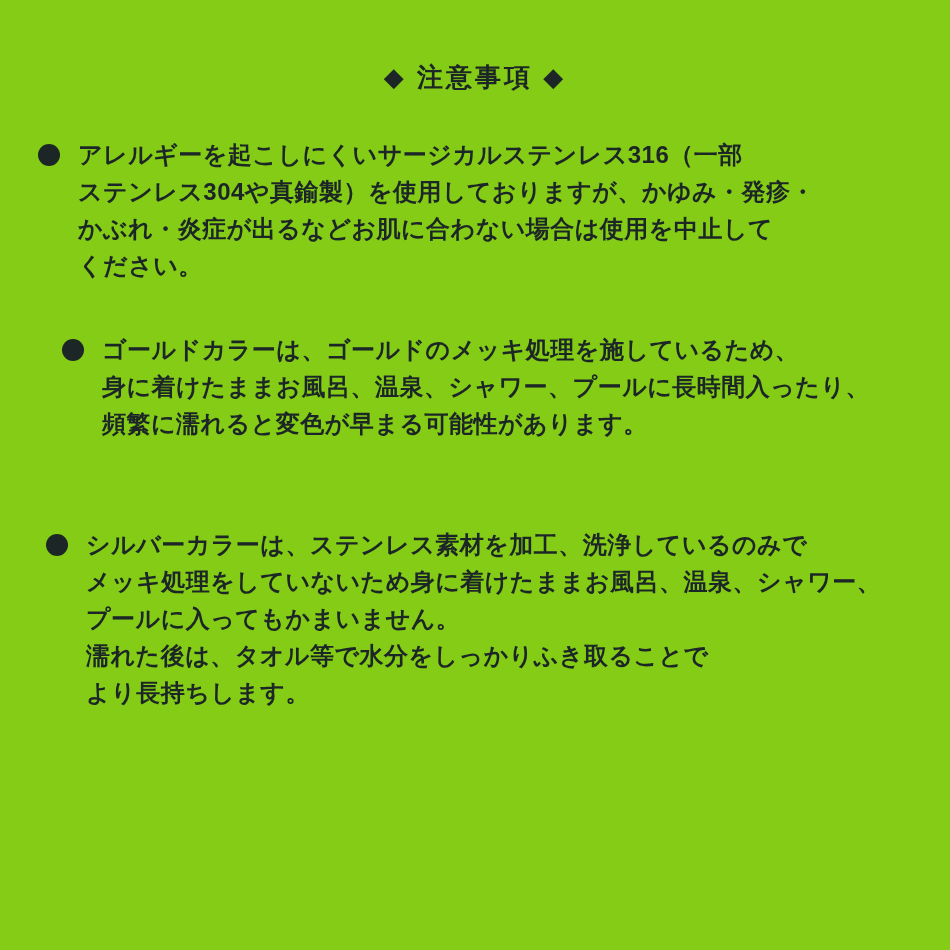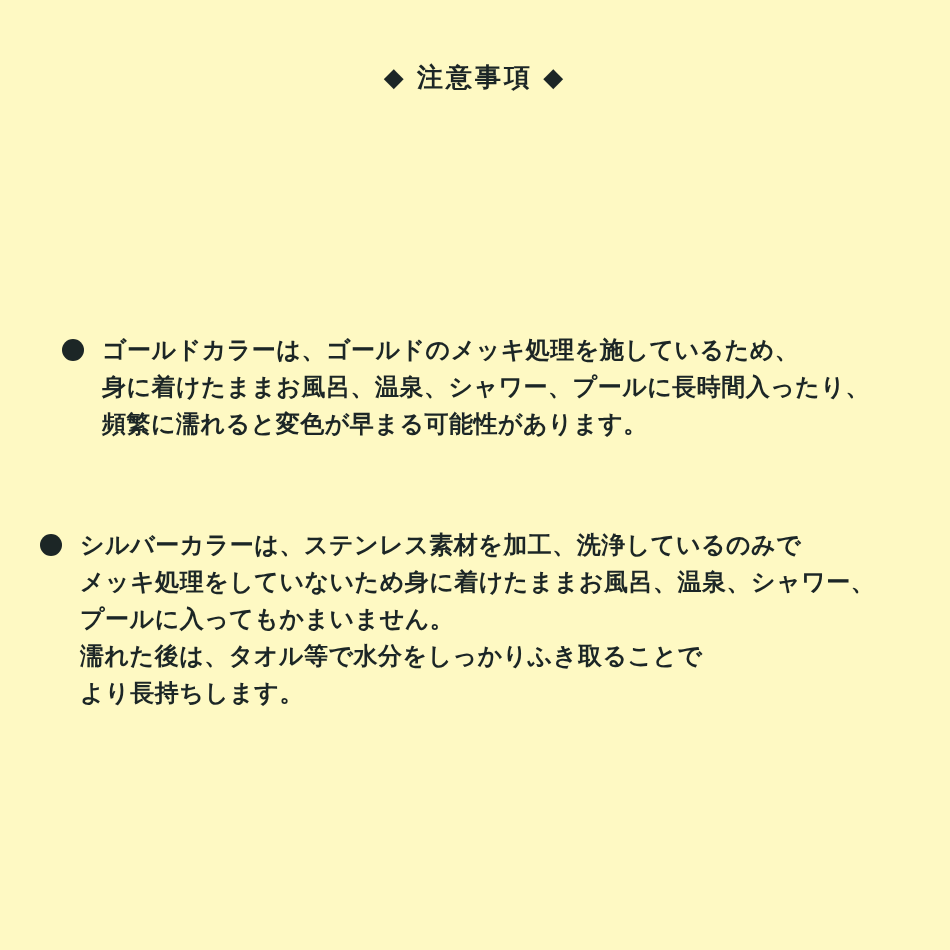--- a/index.html
+++ b/index.html
@@ -8,21 +8,21 @@
       background: #ffffff;
       width: 950px;
       height: 950px;
       overflow: hidden;
       font-family: "Liberation Sans", "DejaVu Sans", sans-serif;
     }
     .page {
       position: relative;
       width: 950px;
       height: 950px;
-      background: #fef9c3;
+      background: #84cc16;
       color: #1c2626;
     }
     .title {
       position: absolute;
       top: 60px;
       left: 0;
       width: 100%;
       margin: 0;
       text-align: center;
       font-size: 26px;
@@ -47,29 +47,36 @@
       margin: 0 0 0 18px;
       font-size: 24px;
       font-weight: 700;
       line-height: 37px;
       letter-spacing: 0.5px;
       white-space: pre-line;
       color: #1c2626;
     }
     .note-1 { top: 136px; left: 38px; }
     .note-2 { top: 331px; left: 62px; }
-    .note-3 { top: 526px; left: 40px; }
+    .note-3 { top: 526px; left: 46px; }
   </style>
 </head>
 <body>
 
 <div class="page">
 
   <h1 class="title">◆ 注意事項 ◆</h1>
 
+  <div class="note note-1">
+    <span class="dot"></span>
+    <p class="note-text">アレルギーを起こしにくいサージカルステンレス316（一部
+ステンレス304や真鍮製）を使用しておりますが、かゆみ・発疹・
+かぶれ・炎症が出るなどお肌に合わない場合は使用を中止して
+ください。</p>
+  </div>
 
   <div class="note note-2">
     <span class="dot"></span>
     <p class="note-text">ゴールドカラーは、ゴールドのメッキ処理を施しているため、
 身に着けたままお風呂、温泉、シャワー、プールに長時間入ったり、
 頻繁に濡れると変色が早まる可能性があります。</p>
   </div>
 
   <div class="note note-3">
     <span class="dot"></span>

